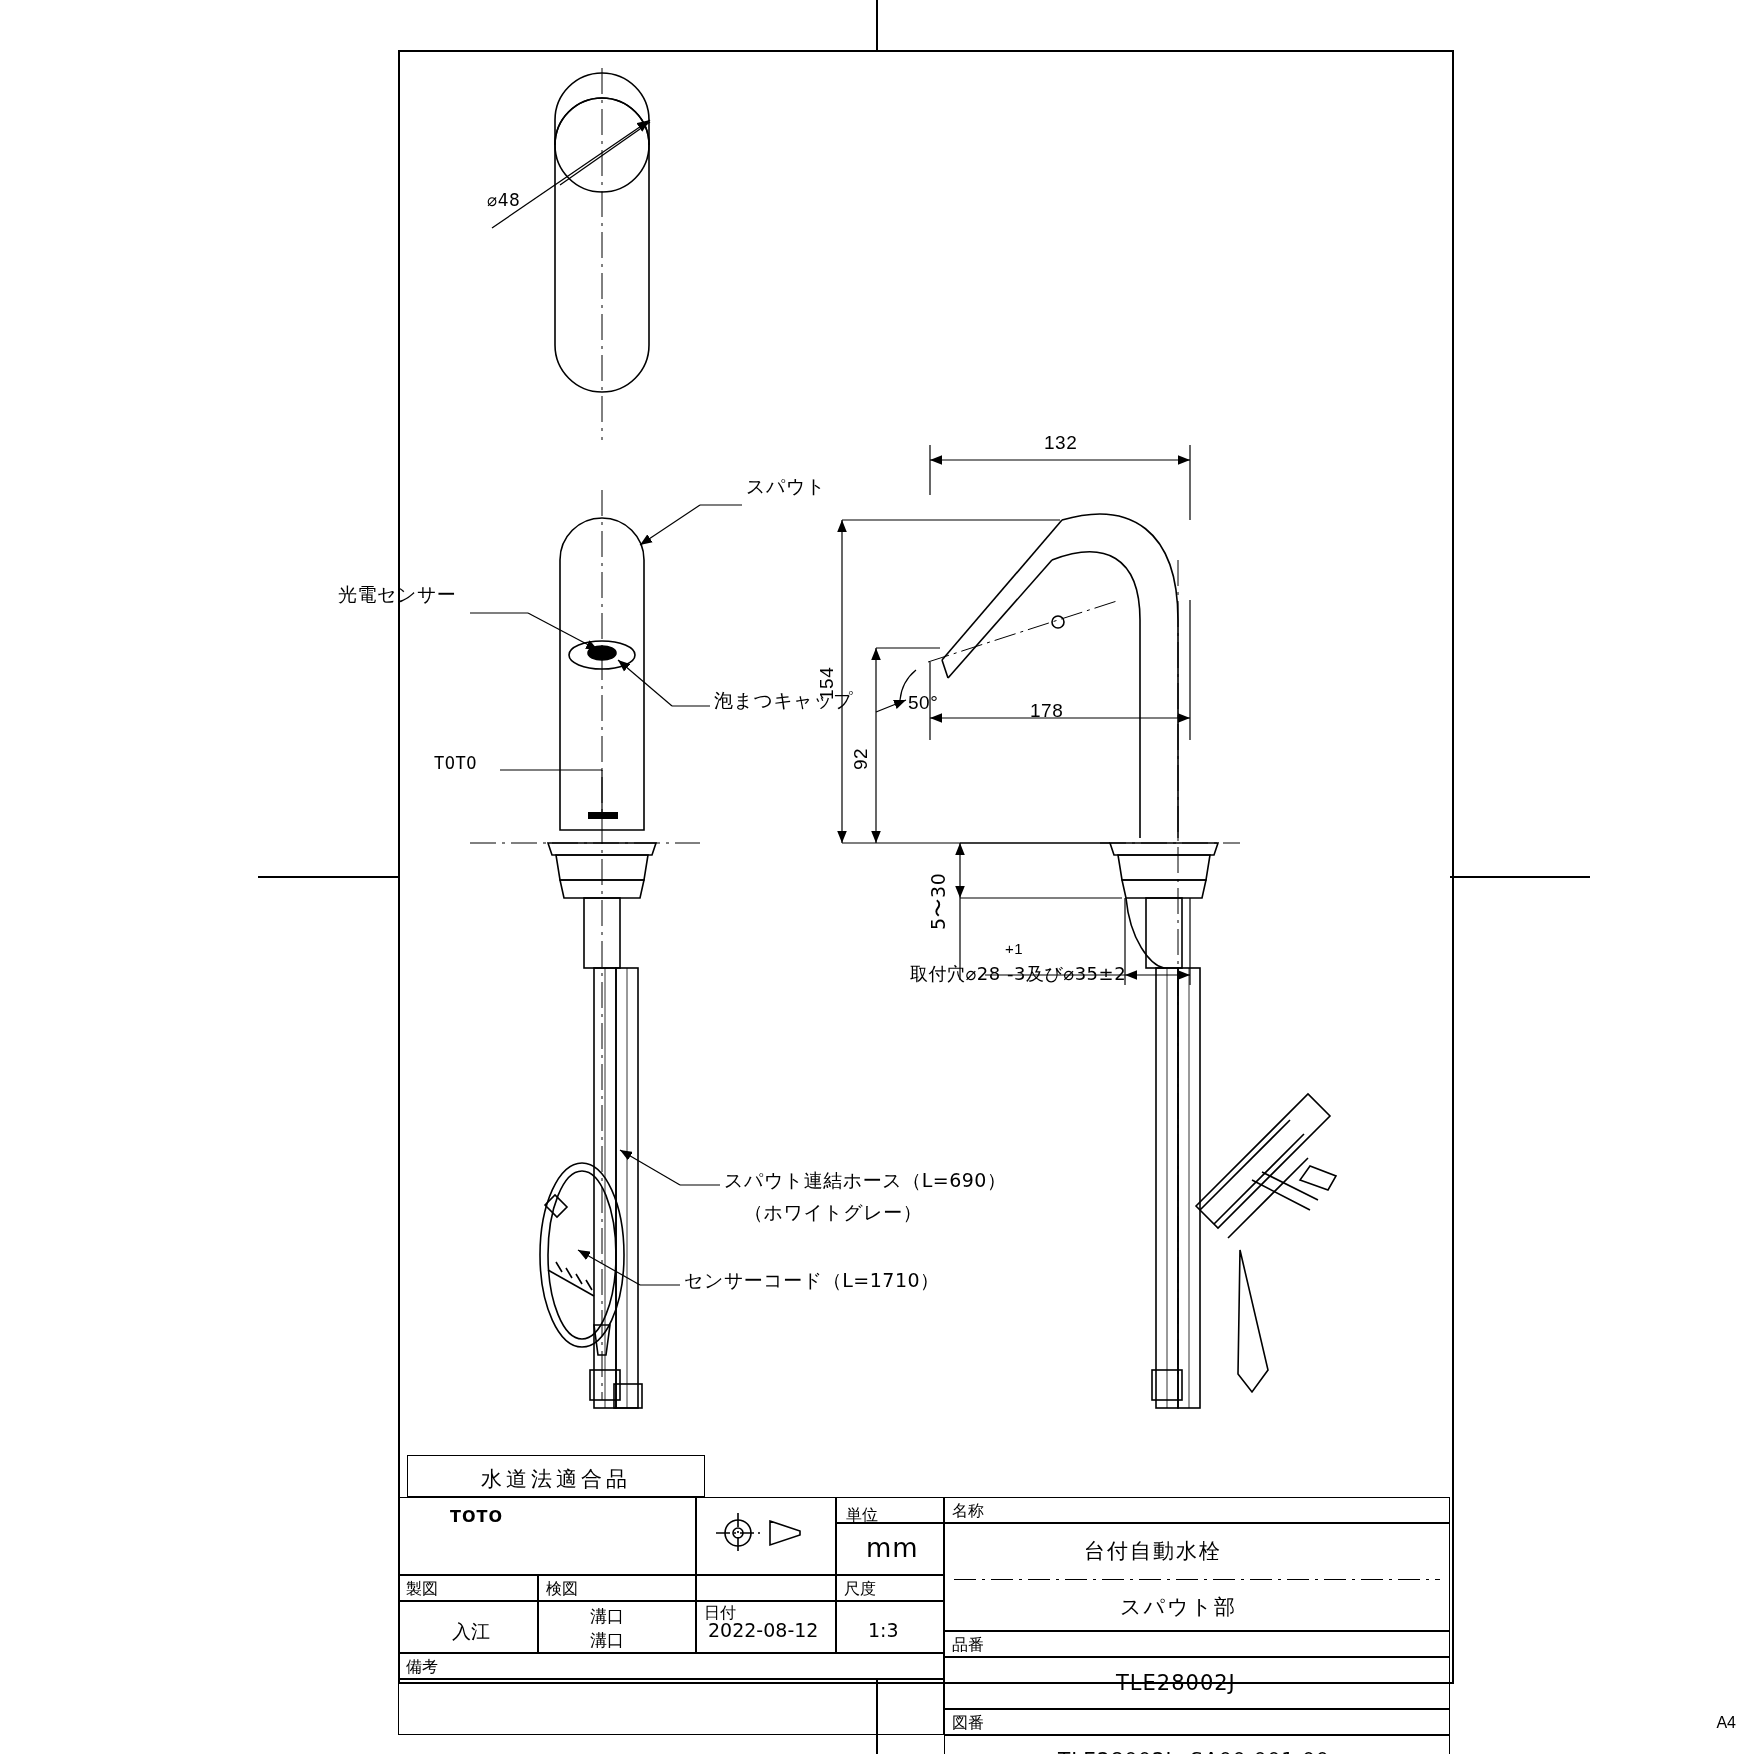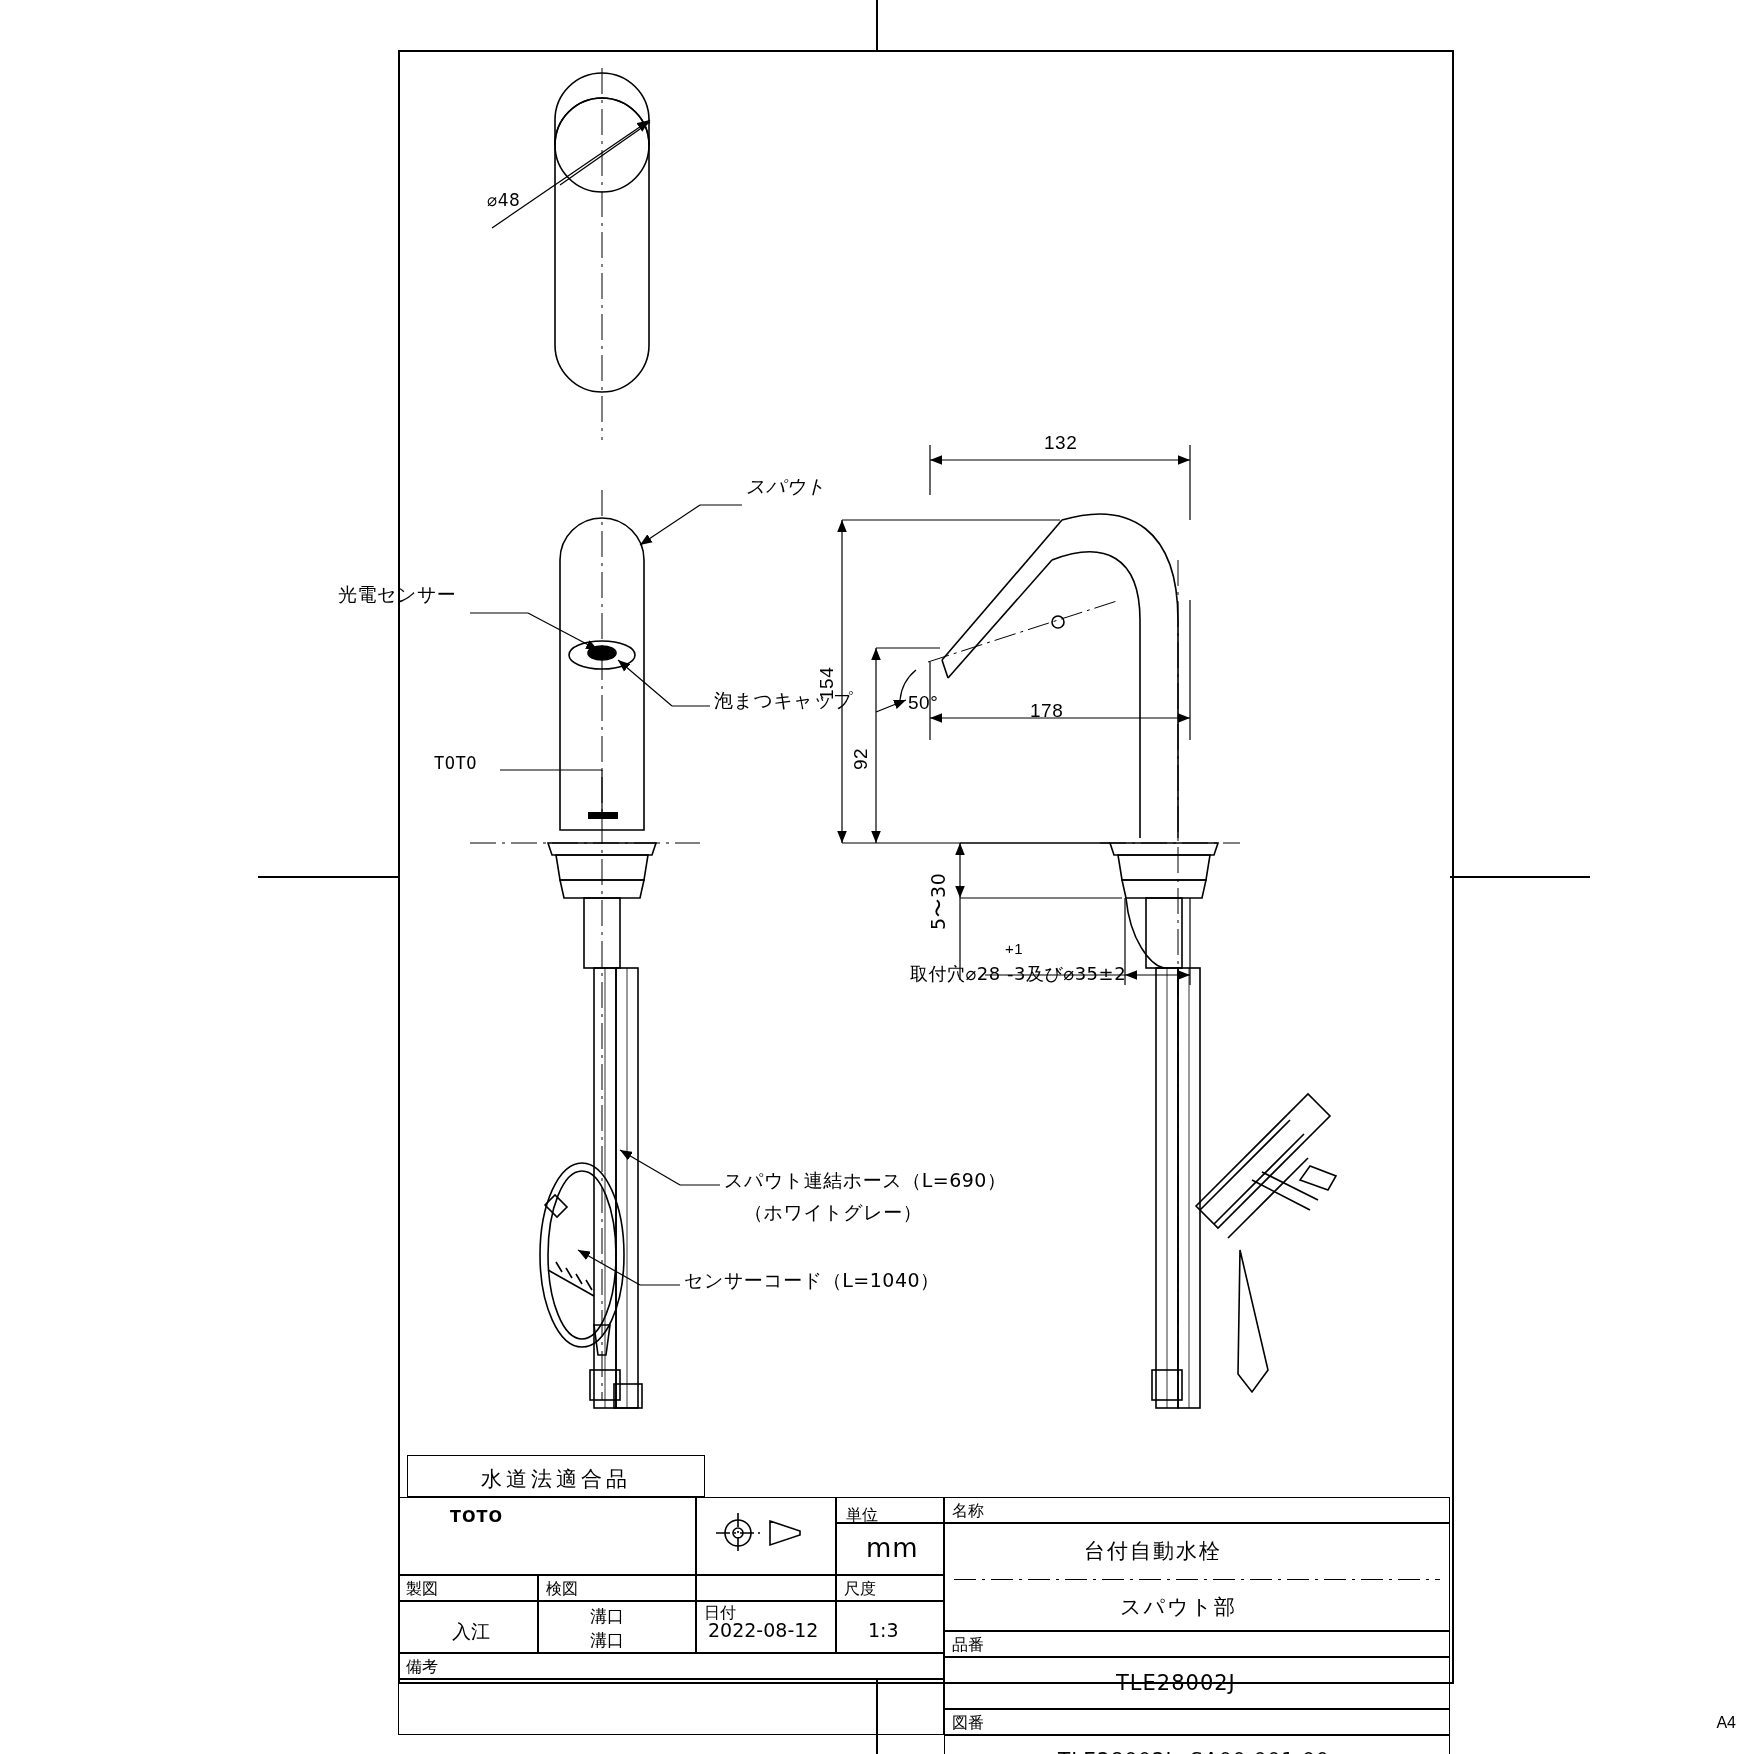--- a/index.html
+++ b/index.html
@@ -183,27 +183,27 @@
       <line x1="470" y1="843" x2="700" y2="843"></line>
       <line x1="1100" y1="843" x2="1240" y2="843"></line>
     </g>
     <g stroke="#000" stroke-width="1" stroke-dasharray="26,6,3,6">
       <line x1="1178" y1="560" x2="1178" y2="1400"></line>
     </g>
   </svg>
 
   <div class="lbl lbl-jp" style="left:487px;top:190px;">⌀48</div>
 
-  <div class="lbl lbl-jp" style="left:746px;top:474px;font-size:19px;font-style:italic;">スパウト</div>
+  <div class="lbl lbl-jp" style="left:746px;top:474px;font-size:19px;">スパウト</div>
   <div class="lbl lbl-jp" style="left:338px;top:582px;font-size:19px;">光電センサー</div>
   <div class="lbl lbl-jp" style="left:714px;top:688px;font-size:19px;">泡まつキャップ</div>
   <div class="lbl" style="left:434px;top:753px;font-family:'DejaVu Sans Mono',monospace;font-size:17px;">TOTO</div>
   <div class="lbl lbl-jp" style="left:724px;top:1168px;font-size:19px;">スパウト連結ホース（L=690）</div>
   <div class="lbl lbl-jp" style="left:744px;top:1200px;font-size:19px;">（ホワイトグレー）</div>
-  <div class="lbl lbl-jp" style="left:684px;top:1268px;font-size:19px;">センサーコード（L=1040）</div>
+  <div class="lbl lbl-jp" style="left:684px;top:1268px;font-size:19px;">センサーコード（L=1710）</div>
 
   <div class="lbl" style="left:1044px;top:432px;font-size:19px;">132</div>
   <div class="lbl" style="left:816px;top:700px;font-size:19px;transform:rotate(-90deg);transform-origin:left top;">154</div>
   <div class="lbl" style="left:850px;top:770px;font-size:19px;transform:rotate(-90deg);transform-origin:left top;">92</div>
   <div class="lbl" style="left:1030px;top:700px;font-size:19px;">178</div>
   <div class="lbl" style="left:908px;top:692px;font-size:19px;">50°</div>
   <div class="lbl lbl-jp" style="left:926px;top:930px;font-size:19px;transform:rotate(-90deg);transform-origin:left top;">5〜30</div>
   <div class="lbl" style="left:1005px;top:940px;font-size:15px;">+1</div>
   <div class="lbl lbl-jp" style="left:910px;top:962px;font-size:18px;">取付穴⌀28 -3及び⌀35±2</div>
 

